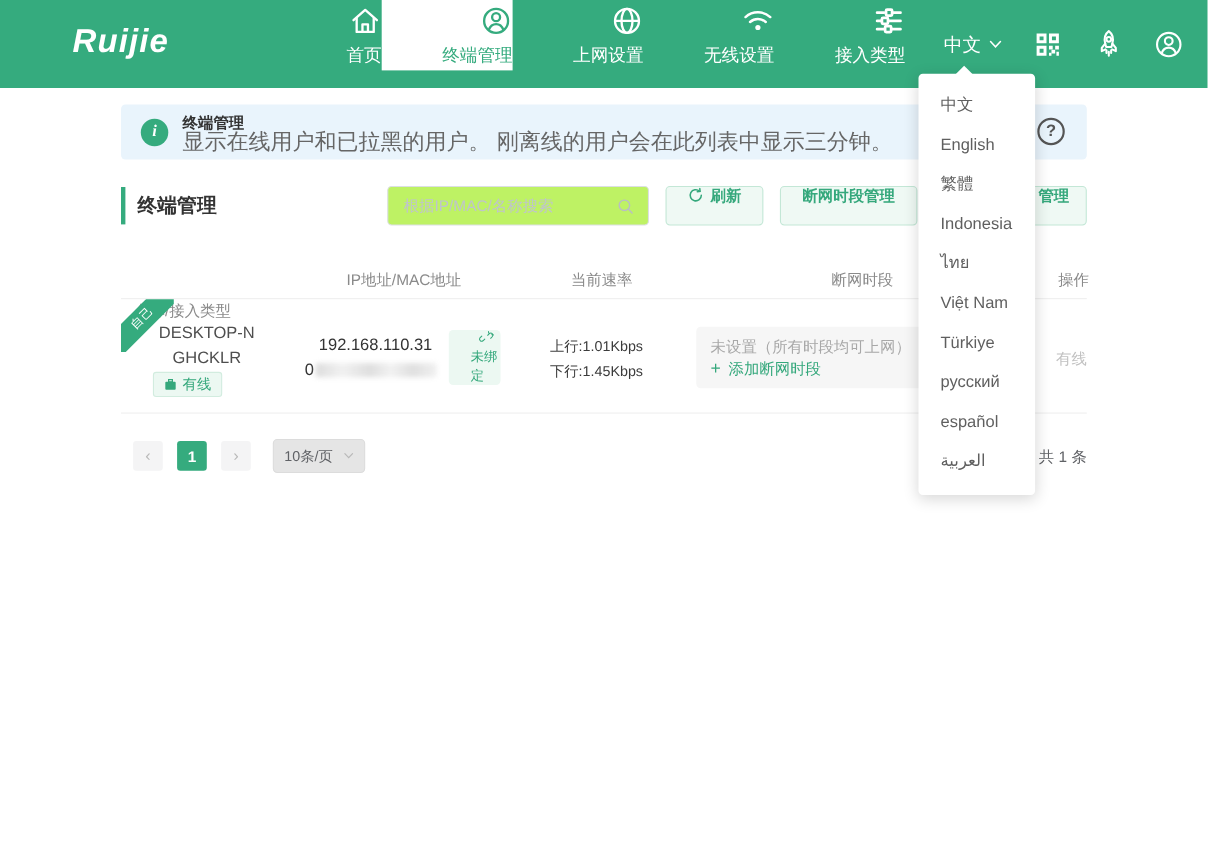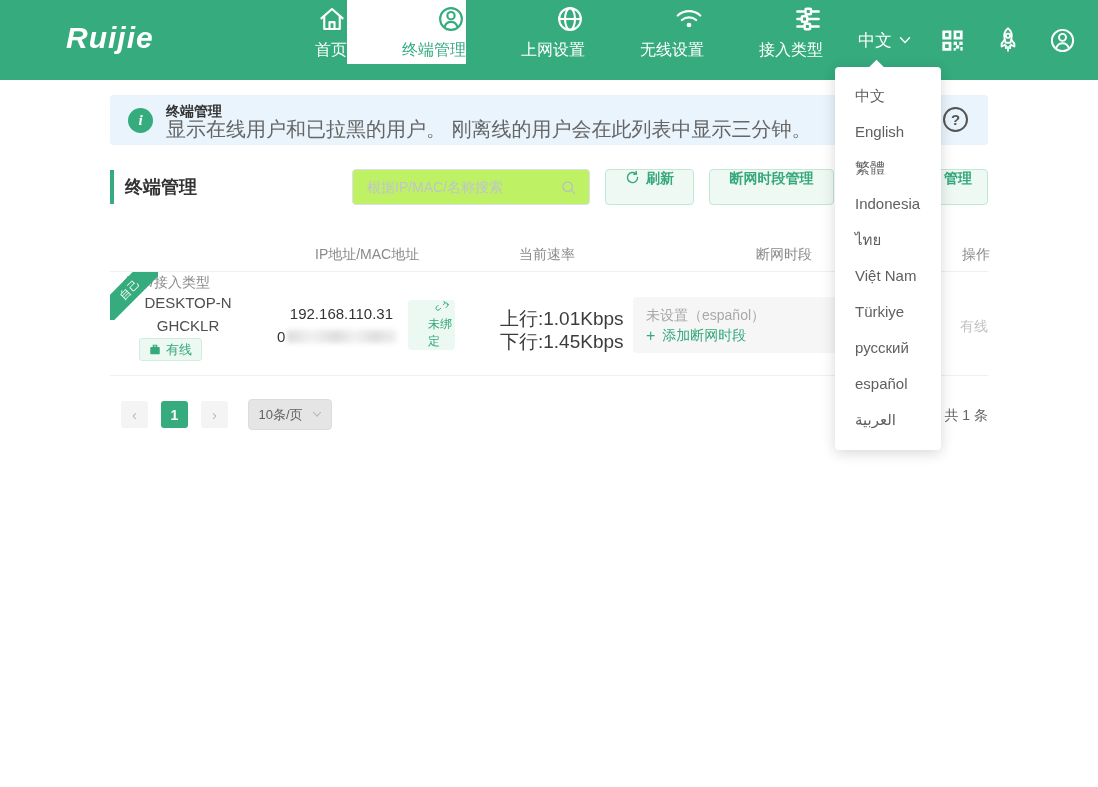--- a/index.html
+++ b/index.html
@@ -67,21 +67,21 @@
                border-radius:3px; display:flex; align-items:center; gap:5px; font-size:13px; color:#35a87c; }
   .wired-tag svg { width:12px; height:12px; }
   .ip  { position:absolute; left:270px; top:305px; width:123px; text-align:right; font-size:15px; color:#333; }
   .mac { position:absolute; left:277px; top:328px; display:flex; align-items:center; font-size:15px; color:#333; }
   .mac-blur { width:110px; height:13px; margin-left:2px; border-radius:2px; opacity:.85;
               background:linear-gradient(90deg,#d7d7d7,#efefef 22%,#d9d9d9 45%,#f0f0f0 62%,#dadada 80%,#eeeeee);
               filter:blur(2.5px); }
   .bind-box { position:absolute; left:408px; top:300px; width:47px; height:50px; background:#ecf8f2; border-radius:4px;
               display:flex; flex-direction:column; align-items:center; justify-content:center; gap:3px; color:#35a87c; font-size:12px; cursor:pointer;padding-left:20px; }
   .bind-box svg { width:16px; height:16px; }
-  .rate { position:absolute; left:500px; font-size:19px; color:#3c3c3c; }
+  .rate { position:absolute; left:500px; font-size:13px; color:#3c3c3c; }
   .rate-up { top:306px; } .rate-down { top:329px; }
   .schedule-box { position:absolute; left:633px; top:297px; width:300px; height:56px; background:#f6f6f6; border-radius:4px; padding:8px 13px; }
   .schedule-status { font-size:14px; color:#a8a8a8; line-height:20px; white-space:nowrap; }
   .schedule-add { margin-top:2px; font-size:14px; color:#35a87c; display:flex; align-items:center; gap:7px; cursor:pointer; }
   .schedule-add .plus { font-size:16px; line-height:14px; }
   .action-text { position:absolute; left:960px; top:318px; font-size:14px; color:#c2c2c2; }
 
   
   .pg-btn { position:absolute; top:401px; width:27px; height:27px; border-radius:3px; display:flex; align-items:center; justify-content:center;
             font-size:15px; cursor:pointer; background:#f4f4f5; color:#b9b9b9; }
@@ -254,21 +254,21 @@
       <path d="M12 7.4l2.5-2.5a3 3 0 0 1 4.2 4.2l-2.5 2.5"></path>
       <path d="M13.2 2.2l.3 1.9M17.9 6.5l1.9.3"></path>
     </svg>
     <span>未绑定</span>
   </div>
 
   <div class="rate rate-up">上行:1.01Kbps</div>
   <div class="rate rate-down">下行:1.45Kbps</div>
 
   <div class="schedule-box">
-    <div class="schedule-status">未设置（español）</div>
+    <div class="schedule-status">未设置（所有时段均可上网）</div>
     <div class="schedule-add">
       <span class="plus">+</span>
       <span>添加断网时段</span>
     </div>
   </div>
 
   <div class="action-text">有线</div>
 
   <div class="divider div-2"></div>
 

